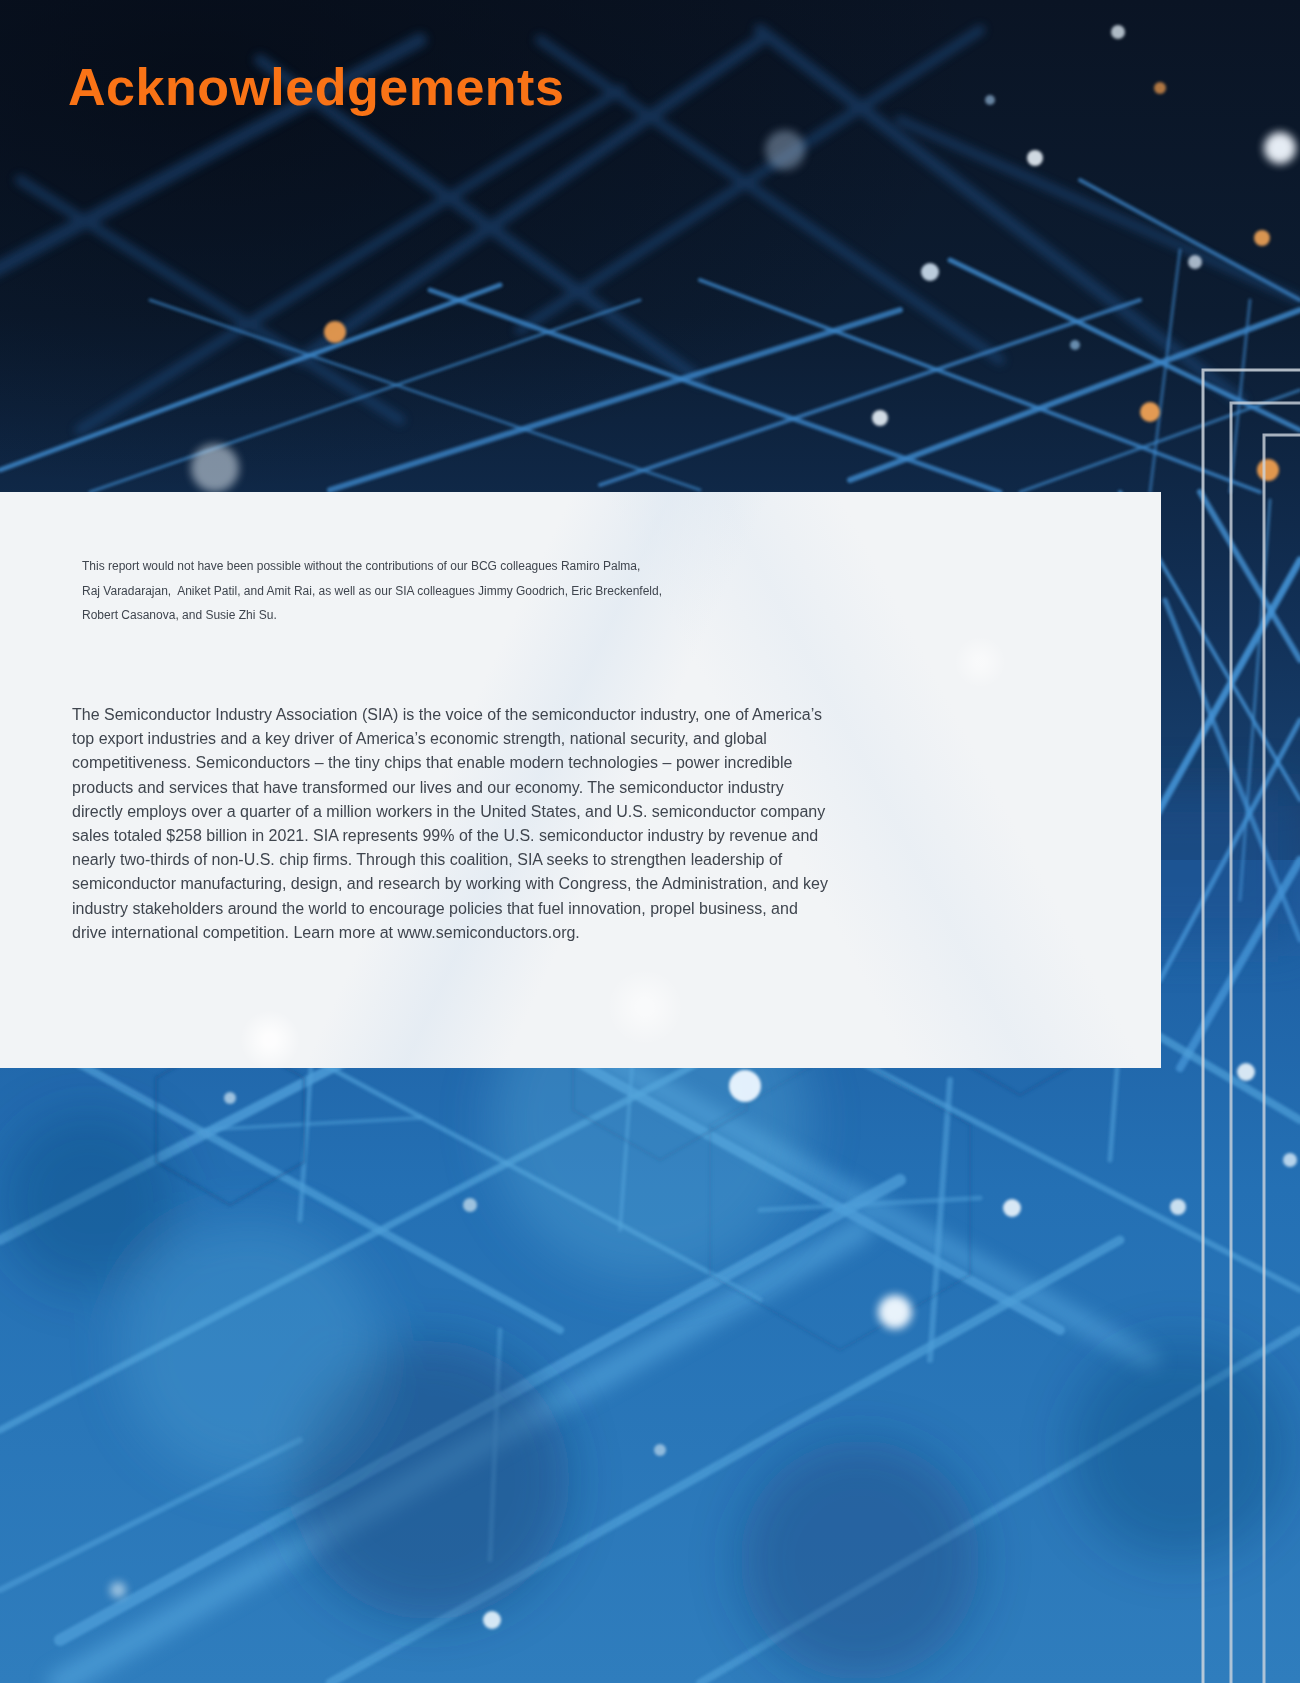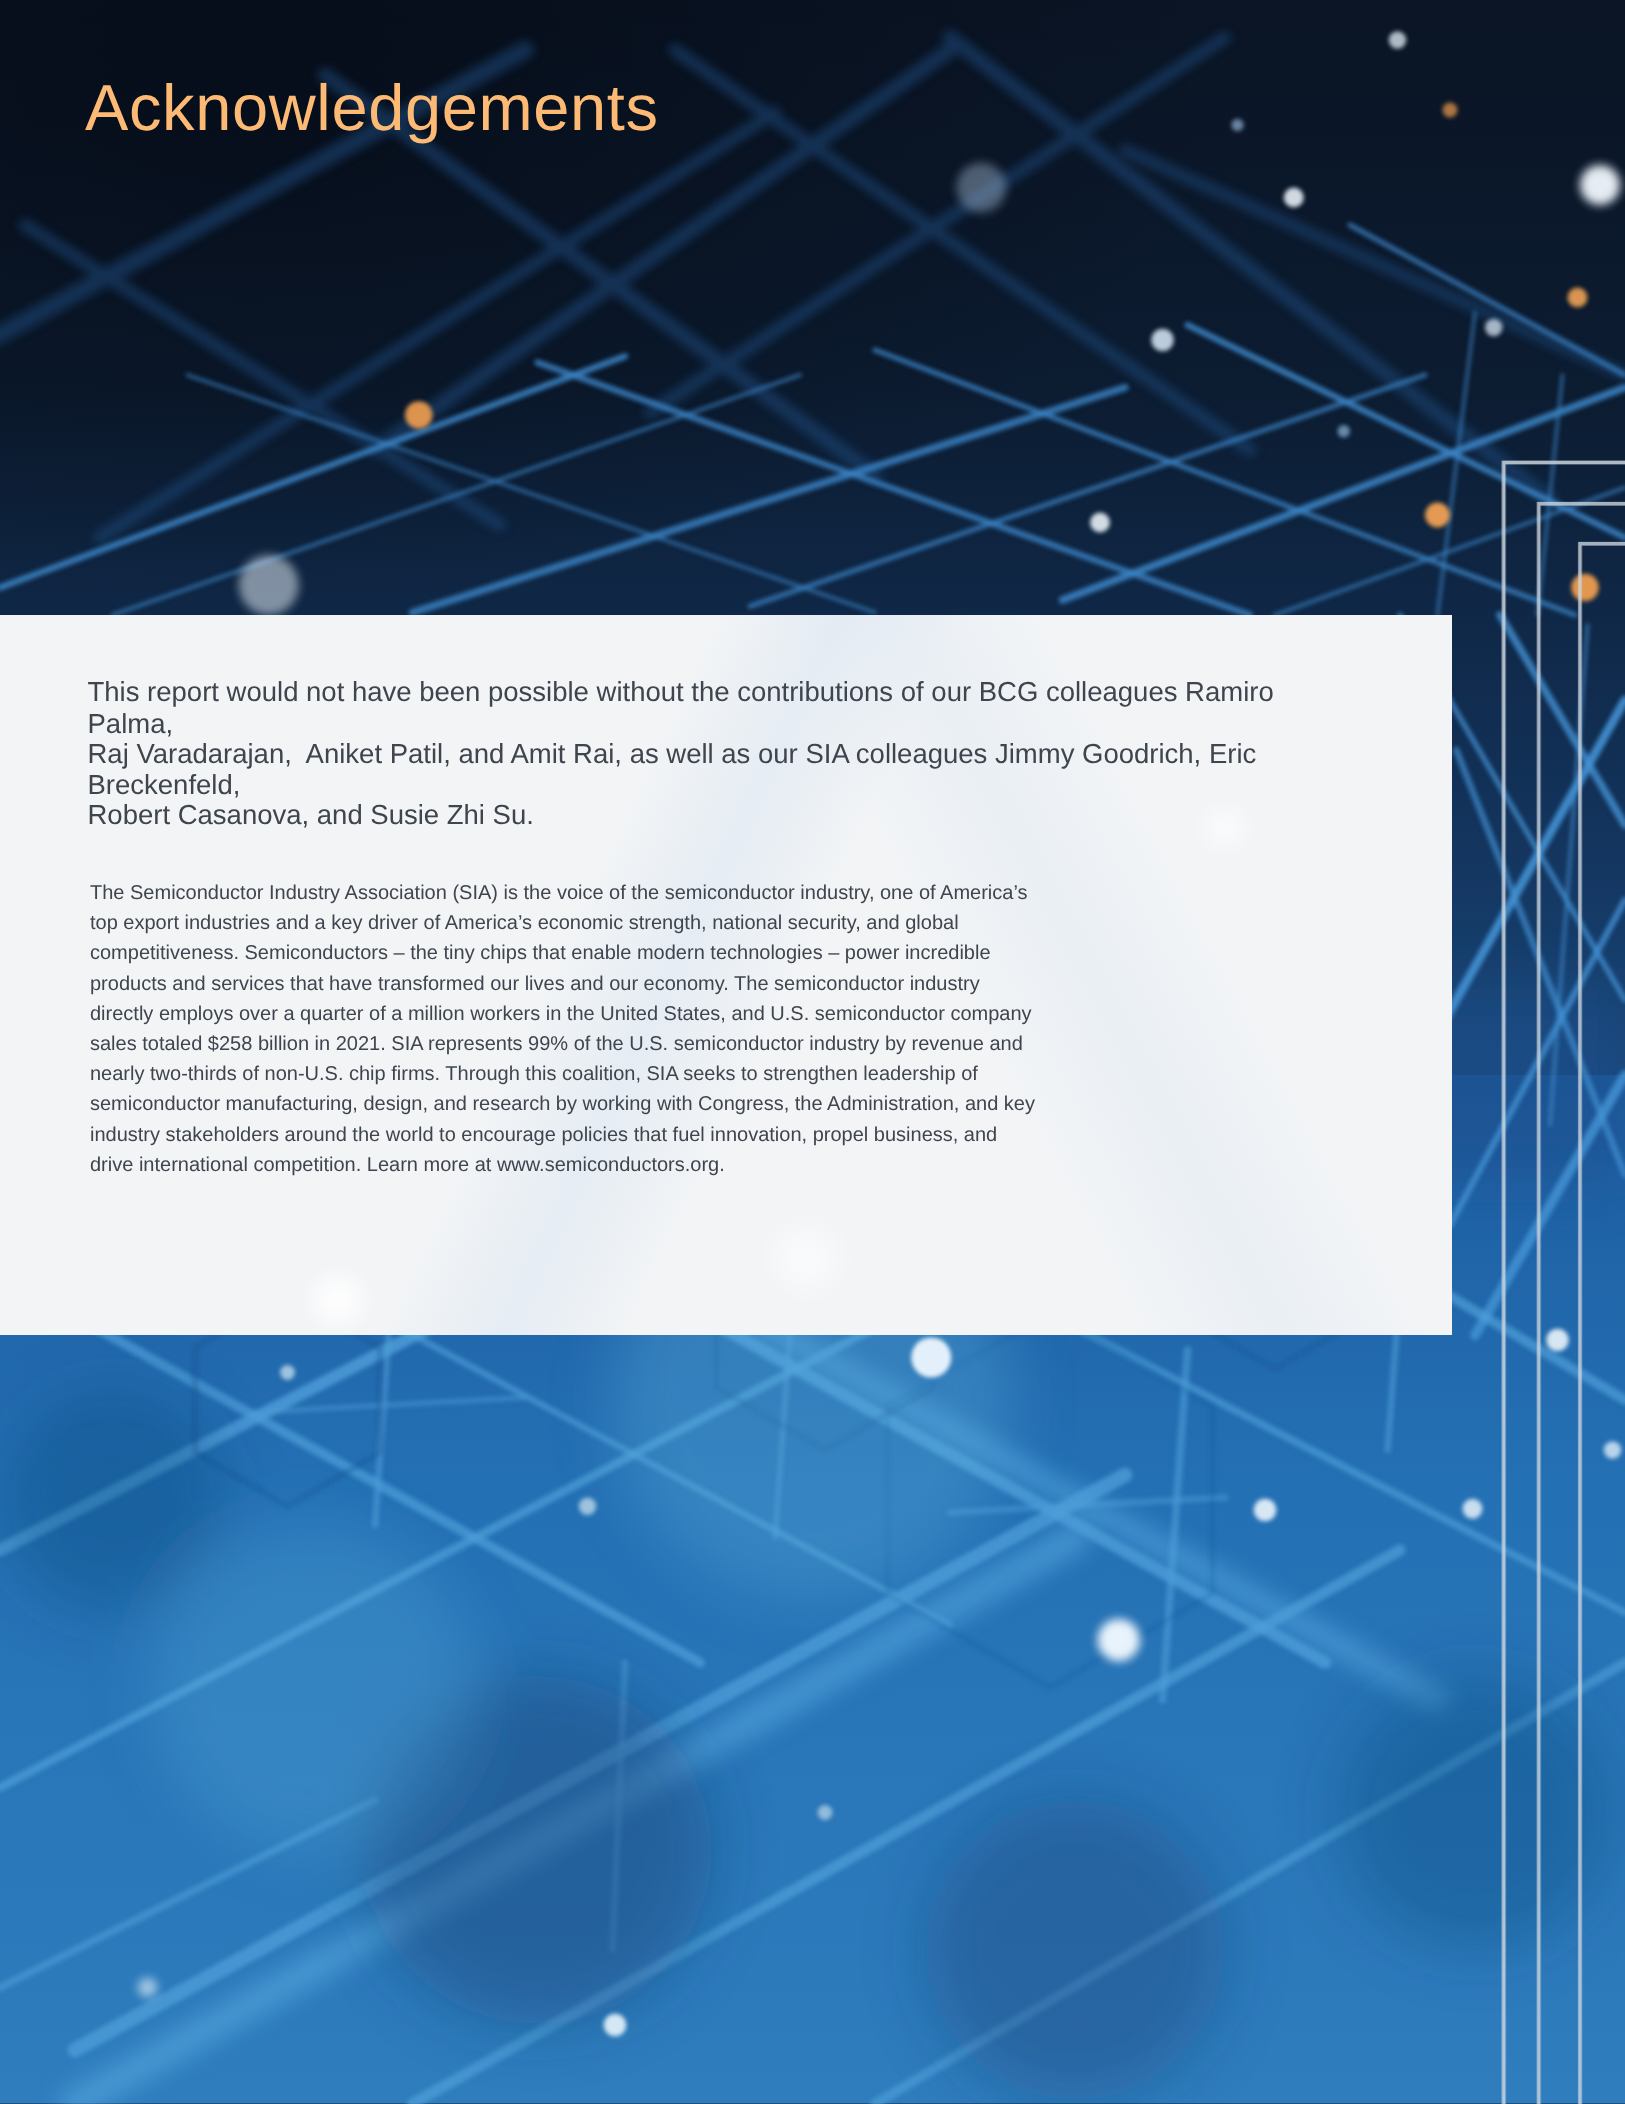--- a/index.html
+++ b/index.html
@@ -8,37 +8,37 @@
     font-family:"Liberation Sans", sans-serif;
     background:#0d1b2e;
     overflow:hidden;
   }
   #page{
     position:relative;width:1300px;height:1683px;overflow:hidden;
   }
   .bg-svg{position:absolute;left:0;top:0;width:1300px;height:1683px;display:block;}
   .page-title{
     position:absolute;left:68px;top:58px;
-    font-size:52px;font-weight:normal;letter-spacing:.5px;
-    color:#fdba74;margin:0;line-height:1.15;text-align:right;
+    font-size:52px;font-weight:bold;letter-spacing:.5px;
+    color:#f97316;margin:0;line-height:1.15;text-align:right;
   }
   .content-box{
     position:absolute;left:0;top:492px;width:1161px;height:576px;
     background:
       radial-gradient(circle at 270px 548px, rgba(255,255,255,.85) 0 6px, rgba(255,255,255,0) 30px),
       radial-gradient(circle at 645px 515px, rgba(255,255,255,.55) 0 8px, rgba(255,255,255,0) 38px),
       radial-gradient(circle at 980px 170px, rgba(255,255,255,.5) 0 5px, rgba(255,255,255,0) 26px),
       linear-gradient(115deg, rgba(223,232,241,0) 40%, rgba(219,230,241,.55) 47%, rgba(223,232,241,0) 54%),
       linear-gradient(62deg, rgba(228,236,244,0) 62%, rgba(222,232,242,.4) 70%, rgba(228,236,244,0) 78%),
       #f2f4f6;
   }
   .intro-paragraph{
     position:absolute;left:70px;top:50px;width:1000px;
-    font-size:22px;line-height:24.5px;color:#3f454e;
-    white-space:pre-wrap;margin:0;
+    font-size:12px;line-height:24.5px;color:#3f454e;
+    white-space:pre-wrap;margin:12px;
   }
   .about-heading{
     position:absolute;left:70px;top:166px;width:1000px;
     font-size:23px;font-weight:bold;color:#49b5e9;margin:0;
     letter-spacing:.2px;
   }
   .about-body{
     position:absolute;left:72px;top:211px;width:1020px;
     font-size:16px;line-height:24.2px;color:#3f454e;
     white-space:pre-wrap;margin:0;

